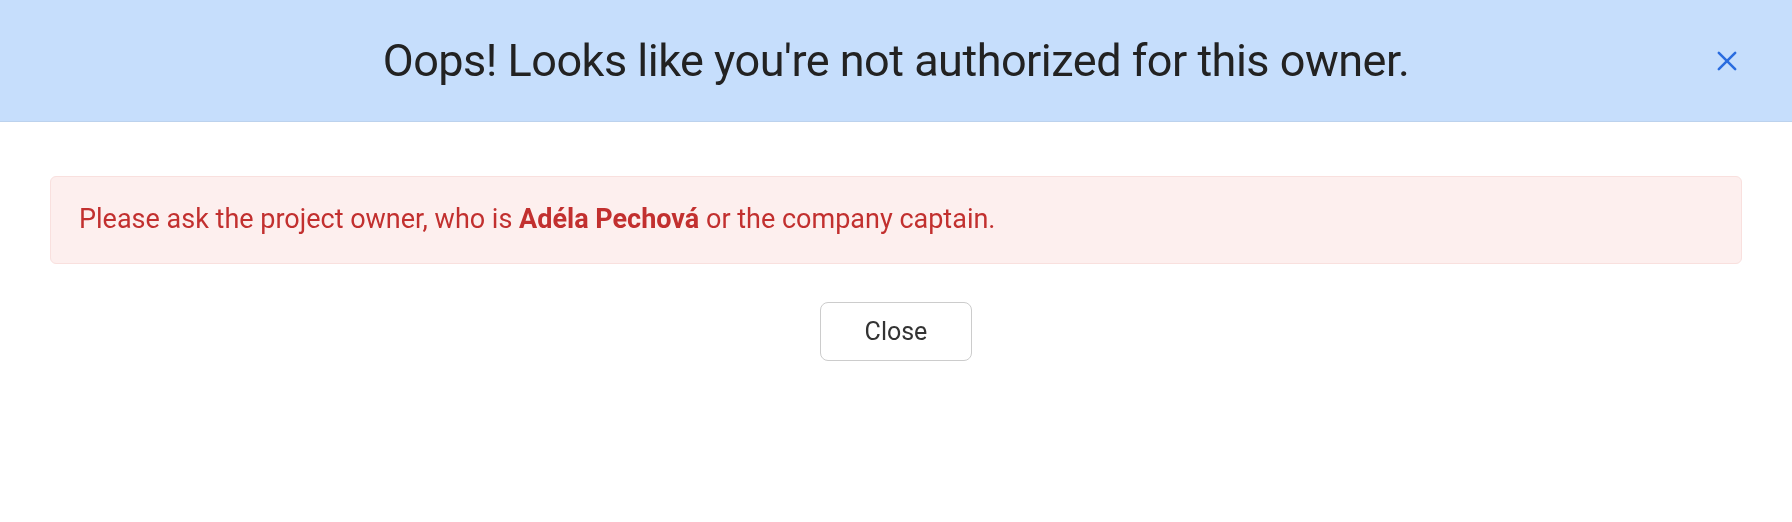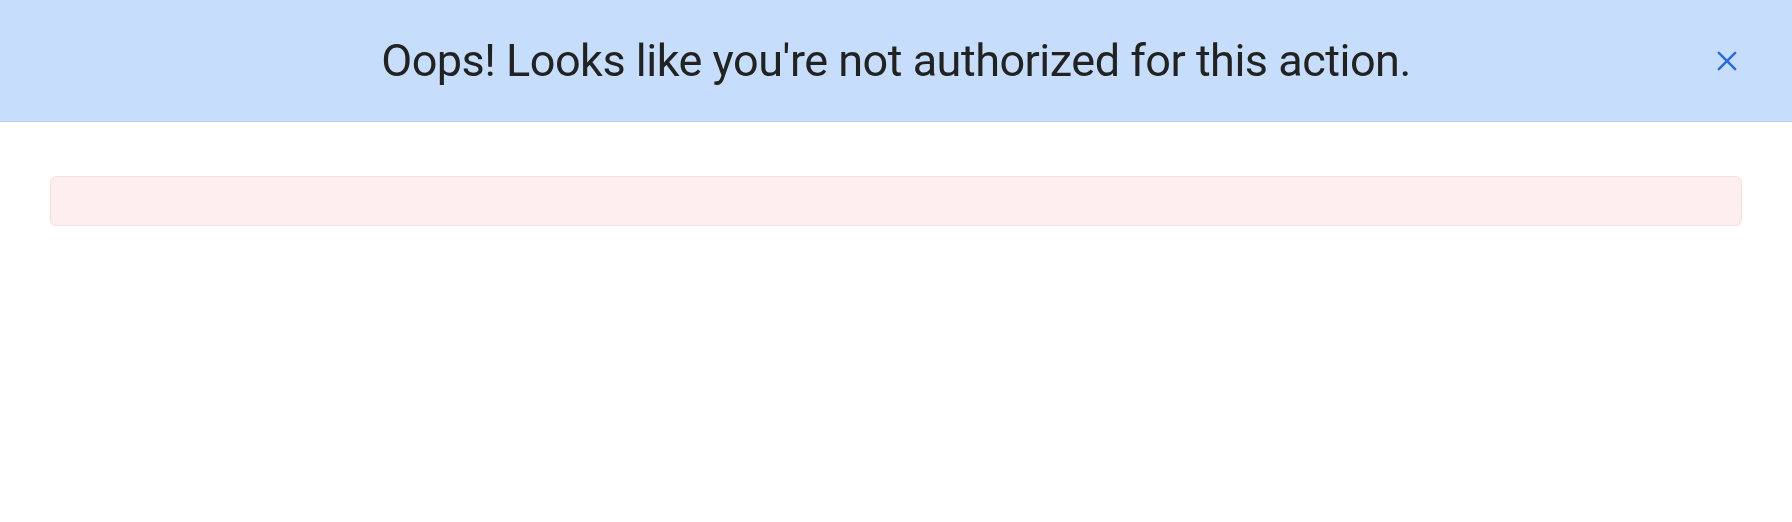--- a/index.html
+++ b/index.html
@@ -72,26 +72,32 @@
       font-size: 25px;
       color: #333333;
       cursor: pointer;
       font-family: inherit;
     }
   </style>
 </head>
 <body>
 
 <div class="header">
-  <div class="header-title">Oops! Looks like you're not authorized for this action.</div>
+  <div class="header-title">Oops! Looks like you're not authorized for this owner.</div>
   <div class="close-icon">
     <svg viewBox="0 0 24 24" fill="none" stroke="#2a6cdf" stroke-width="2.2" stroke-linecap="round">
       <line x1="5" y1="5" x2="19" y2="19"></line>
       <line x1="19" y1="5" x2="5" y2="19"></line>
     </svg>
   </div>
 </div>
 
 <div class="content">
   <div class="alert-box">
+    <div>
+      <span>Please ask the project owner, who is </span><span class="bold">Adéla Pechová</span><span> or the company captain.</span>
+    </div>
   </div>
 
+  <div class="button-row">
+    <button class="close-button">Close</button>
+  </div>
 </div>
 
 </body></html>

